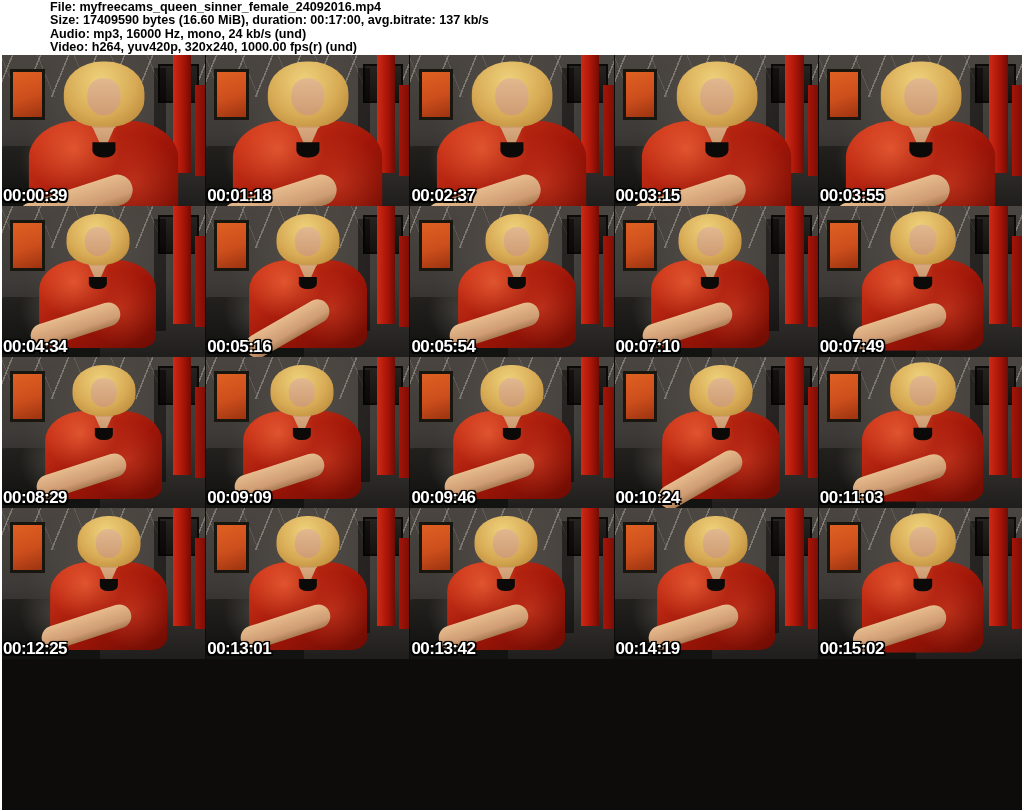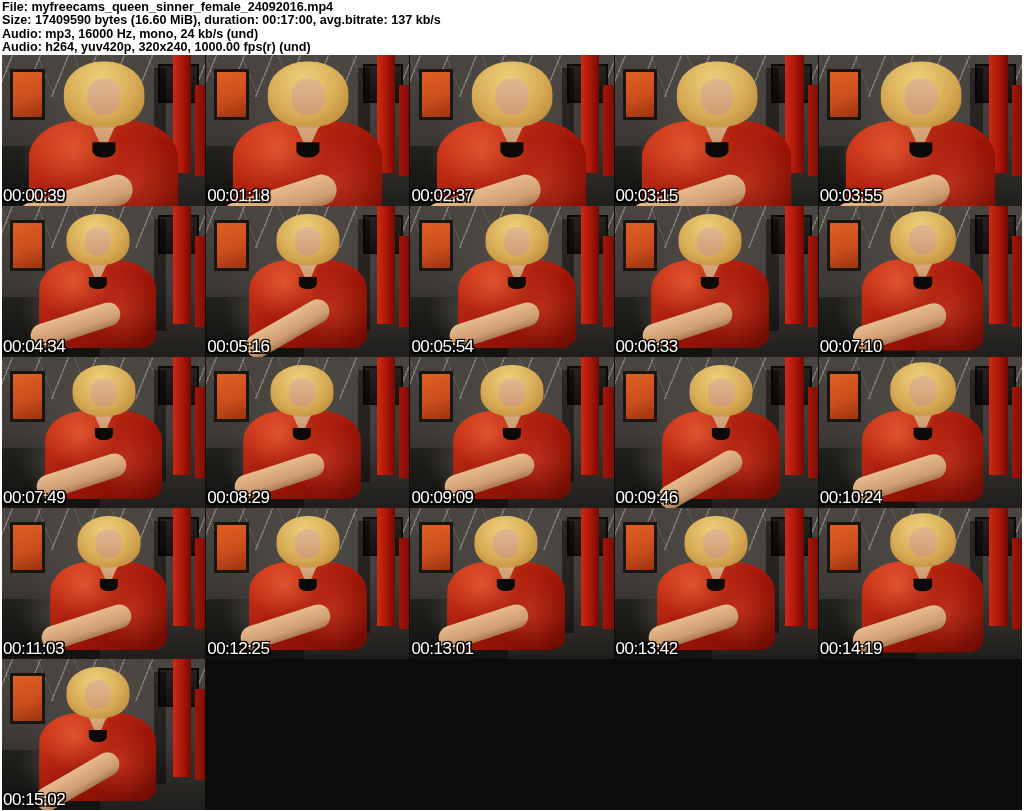--- a/index.html
+++ b/index.html
@@ -17,20 +17,21 @@
     box-sizing: border-box;
     background: var(--page-bg, #ffffff);
   }
   .header .line {
     font-size: 12.6px;
     font-weight: bold;
     line-height: 13.4px;
     color: var(--header-text, #000);
     white-space: nowrap;
     letter-spacing: 0px;
+    margin-left: 48px;
   }
 
   
   .grid {
     margin: 0 2px;
     width: 1020px;
     height: 755px;
     display: grid;
     grid-template-columns: repeat(5, 1fr);
     grid-auto-rows: 151px;
@@ -168,41 +169,41 @@
   .thumb:nth-child(3n)    .figure { transform: translateX(-6px); }
   .thumb:nth-child(5n)    .figure { transform: translateX(2px) scale(1.04); }
   .thumb:nth-child(7n)    .leg    { transform: rotate(-30deg) translateY(4px); }
   
   .thumb:nth-child(-n+5)  .figure { transform: scale(1.28) translateY(9%); }
 
   
   .ts {
     position: absolute; left: 1px; bottom: 0;
     font-size: 17px;
-    font-weight: normal;
+    font-weight: bold;
     letter-spacing: -0.5px;
     color: var(--timestamp-text, #fff);
     text-shadow:
       -1.5px -1.5px 0 var(--timestamp-outline, #000),
        1.5px -1.5px 0 var(--timestamp-outline, #000),
       -1.5px  1.5px 0 var(--timestamp-outline, #000),
        1.5px  1.5px 0 var(--timestamp-outline, #000),
        0 0 3px var(--timestamp-outline, #000);
   }
 </style>
 </head>
 <body>
 
 <div>
 
   <div class="header">
     <div class="line">File: myfreecams_queen_sinner_female_24092016.mp4</div>
     <div class="line">Size: 17409590 bytes (16.60 MiB), duration: 00:17:00, avg.bitrate: 137 kb/s</div>
     <div class="line">Audio: mp3, 16000 Hz, mono, 24 kb/s (und)</div>
-    <div class="line">Audio: h264, yuv420p, 320x240, 1000.00 fps(r) (und)</div>
+    <div class="line">Video: h264, yuv420p, 320x240, 1000.00 fps(r) (und)</div>
   </div>
 
   <div class="grid">
       <div class="thumb">
     <div class="scene">
       <div class="wall"></div>
       <div class="chains"></div>
       <div class="panel-orange"></div>
       <div class="shelf-dark"></div>
       <div class="frame-red"></div>
@@ -379,41 +380,20 @@
       <div class="figure">
         <div class="blouse"></div>
         <div class="chest-v"></div>
         <div class="bra"></div>
         <div class="leg"></div>
         <div class="neck"></div>
         <div class="hair"></div>
         <div class="face"></div>
       </div>
     </div>
-    <div class="ts">00:06:33</div>
-  </div>
-      <div class="thumb">
-    <div class="scene">
-      <div class="wall"></div>
-      <div class="chains"></div>
-      <div class="panel-orange"></div>
-      <div class="shelf-dark"></div>
-      <div class="frame-red"></div>
-      <div class="frame-red2"></div>
-      <div class="couch"></div>
-      <div class="figure">
-        <div class="blouse"></div>
-        <div class="chest-v"></div>
-        <div class="bra"></div>
-        <div class="leg"></div>
-        <div class="neck"></div>
-        <div class="hair"></div>
-        <div class="face"></div>
-      </div>
-    </div>
     <div class="ts">00:07:10</div>
   </div>
       <div class="thumb">
     <div class="scene">
       <div class="wall"></div>
       <div class="chains"></div>
       <div class="panel-orange"></div>
       <div class="shelf-dark"></div>
       <div class="frame-red"></div>
       <div class="frame-red2"></div>

